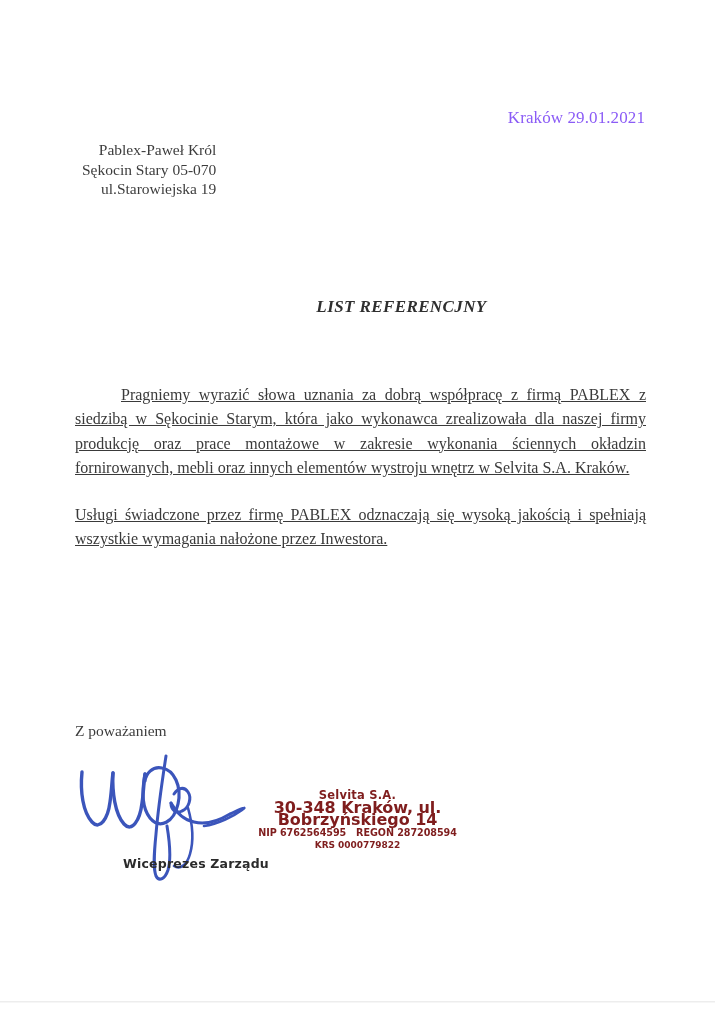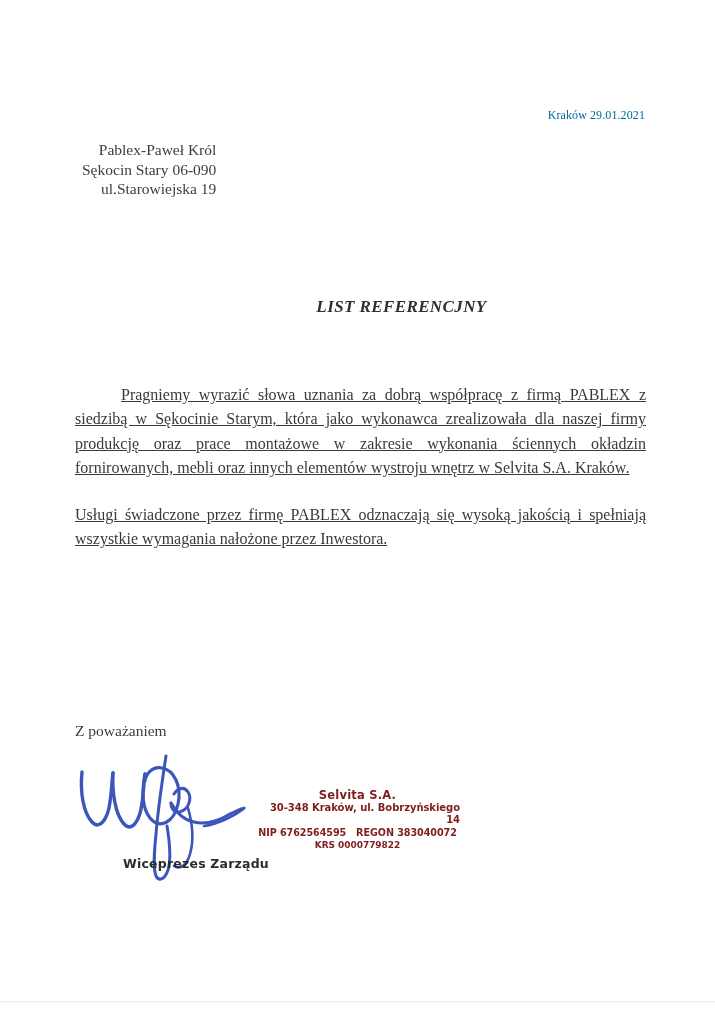--- a/index.html
+++ b/index.html
@@ -17,22 +17,22 @@
     color: #3a3a3a;
   }
 
   
   .date-line {
     position: absolute;
     left: 70px;
     top: 108px;
     width: 575px;
     text-align: right;
-    font-size: 12px;
-    color: #0369a1;
+    font-size: 17px;
+    color: #8b5cf6;
     letter-spacing: 0.1px;
   }
 
   
   .address {
     position: absolute;
     left: 82px;
     top: 140px;
     font-size: 15.5px;
     line-height: 19.5px;
@@ -130,25 +130,24 @@
     font-family: "DejaVu Sans", "Liberation Sans", sans-serif;
     color: #7f1d1d;
   }
   .stamp-name {
     font-size: 11.5px;
     font-weight: bold;
     letter-spacing: 0.2px;
     line-height: 13px;
   }
   .stamp-addr {
-    font-size: 10px;
+    font-size: 16px;
     font-weight: bold;
     letter-spacing: -0.05px;
     line-height: 12.4px;
-    text-align: right;
   }
   .stamp-ids {
     font-size: 9.6px;
     font-weight: bold;
     letter-spacing: -0.05px;
     line-height: 12.4px;
     white-space: pre;
   }
   .stamp-krs {
     font-size: 9px;
@@ -177,21 +176,21 @@
 </style>
 </head>
 <body>
 
 <div class="page">
 
   <div class="date-line">Kraków 29.01.2021</div>
 
   <div class="address">
     <div>Pablex-Paweł Król</div>
-    <div>Sękocin Stary 06-090</div>
+    <div>Sękocin Stary 05-070</div>
     <div>ul.Starowiejska 19</div>
   </div>
 
   <div class="doc-title">LIST REFERENCJNY</div>
 
   <div class="body-block">
     <p class="para indent">Pragniemy wyrazić słowa uznania za dobrą współpracę z firmą PABLEX z siedzibą w Sękocinie Starym, która jako wykonawca zrealizowała dla naszej firmy produkcję oraz prace montażowe w zakresie wykonania ściennych okładzin fornirowanych, mebli oraz innych elementów wystroju wnętrz w Selvita S.A. Kraków.</p>
     <p class="para p2">Usługi świadczone przez firmę PABLEX odznaczają się wysoką jakością i spełniają wszystkie wymagania nałożone przez Inwestora.</p>
   </div>
 
@@ -209,20 +208,20 @@
         <path d="M160 66 C172 60, 178 58, 172 62 C164 68, 148 76, 134 78" stroke-width="2.6"></path>
         <path d="M118 60 C122 74, 124 92, 120 106 C117 117, 110 122, 104 118" stroke-width="2.6"></path>
       </g>
     </svg>
     <div class="sig-role">Wiceprezes Zarządu</div>
   </div>
 
   <div class="stamp">
     <div class="stamp-name">Selvita S.A.</div>
     <div class="stamp-addr">30-348 Kraków, ul. Bobrzyńskiego 14</div>
-    <div class="stamp-ids">NIP 6762564595   REGON 383040072</div>
+    <div class="stamp-ids">NIP 6762564595   REGON 287208594</div>
     <div class="stamp-krs">KRS 0000779822</div>
   </div>
 
   <div class="scan-edge"></div>
   <div class="scan-edge2"></div>
 
 </div>
 
 </body></html>

